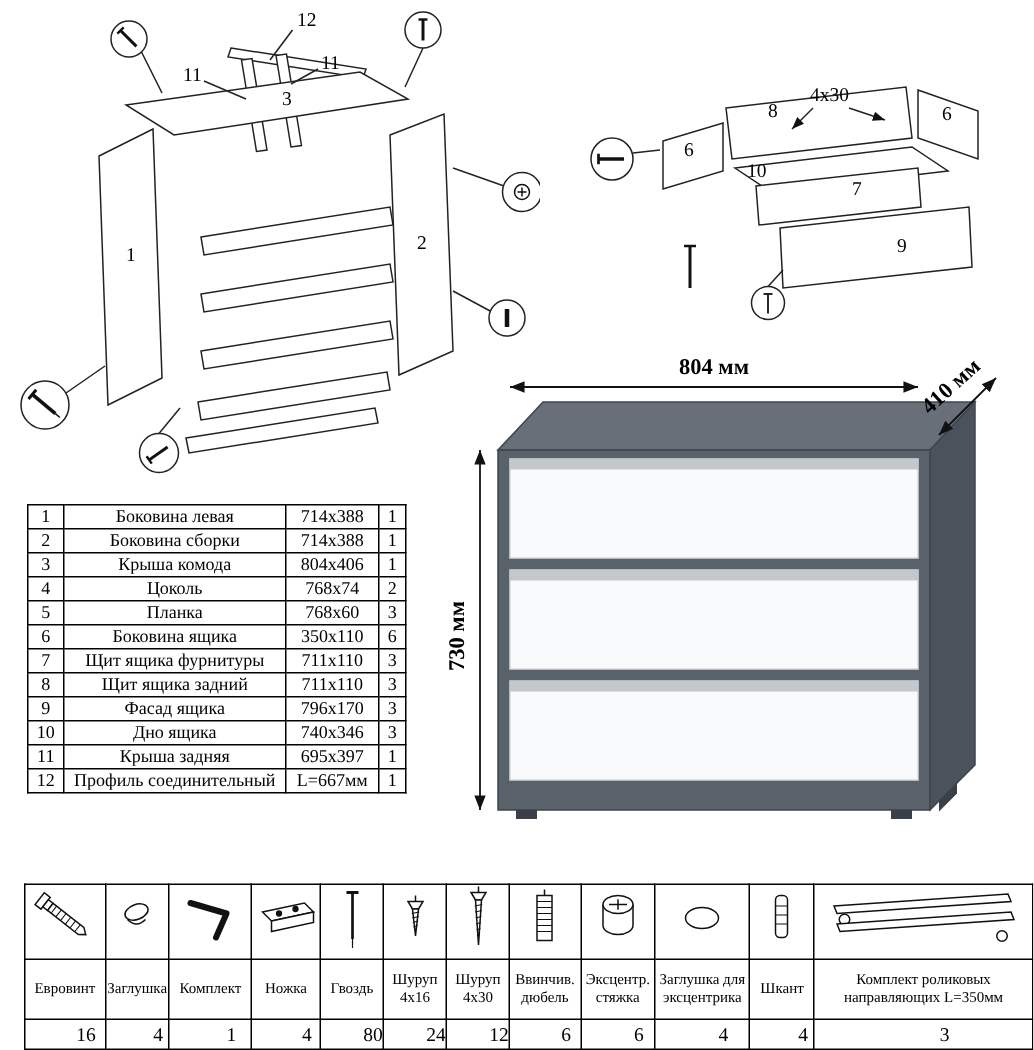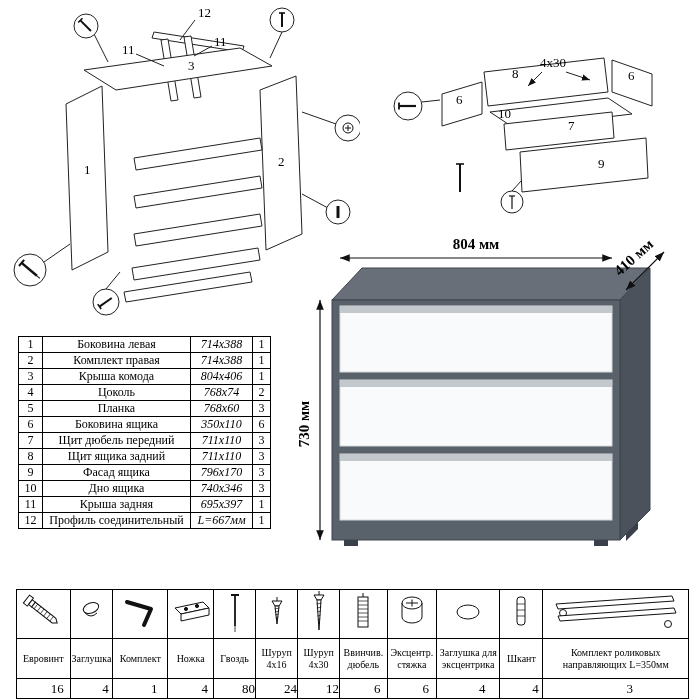--- a/index.html
+++ b/index.html
@@ -11,21 +11,21 @@
   .dg-label text { font-size:13px; }
   .dg-small { font-size:11px; }
   .dim-label { font-size:15px; font-weight:bold; }
 
   
   .parts-table { position:absolute; left:18px; top:336px; border-collapse:collapse; font-size:12px; }
   .parts-table td { border:1px solid #000; height:16px; padding:0 2px; text-align:center;
                     line-height:1.05; white-space:nowrap; }
   .c-num  { width:24px; }
   .c-name { width:148px;margin-top:47px; }
-  .c-size { width:62px;font-style:italic; }
+  .c-size { width:62px; }
   .c-qty  { width:18px; }
 
   
   .hw-title { position:absolute; top:565px; left:0; width:689px; text-align:center; font-size:17px; }
   .hw-table { position:absolute; left:16px; top:589px; border-collapse:collapse; table-layout:fixed; }
   .hw-table td { border:1px solid #000; text-align:center; vertical-align:middle; overflow:hidden; }
   .hw-icon-cell  { height:46px; }
   .hw-label-cell { height:40px; font-size:10px; line-height:1.12; padding:1px; word-wrap:break-word; }
   .hw-qty-cell   { height:20px; font-size:13px;padding-left:28px; }
 </style>
@@ -169,21 +169,21 @@
   <table class="parts-table">
     <tbody>
       <tr>
           <td class="c-num">1</td>
           <td class="c-name">Боковина левая</td>
           <td class="c-size">714x388</td>
           <td class="c-qty">1</td>
         </tr>
       <tr>
           <td class="c-num">2</td>
-          <td class="c-name">Комплект правая</td>
+          <td class="c-name">Боковина сборки</td>
           <td class="c-size">714x388</td>
           <td class="c-qty">1</td>
         </tr>
       <tr>
           <td class="c-num">3</td>
           <td class="c-name">Крыша комода</td>
           <td class="c-size">804x406</td>
           <td class="c-qty">1</td>
         </tr>
       <tr>
@@ -199,21 +199,21 @@
           <td class="c-qty">3</td>
         </tr>
       <tr>
           <td class="c-num">6</td>
           <td class="c-name">Боковина ящика</td>
           <td class="c-size">350x110</td>
           <td class="c-qty">6</td>
         </tr>
       <tr>
           <td class="c-num">7</td>
-          <td class="c-name">Щит дюбель передний</td>
+          <td class="c-name">Щит ящика фурнитуры</td>
           <td class="c-size">711x110</td>
           <td class="c-qty">3</td>
         </tr>
       <tr>
           <td class="c-num">8</td>
           <td class="c-name">Щит ящика задний</td>
           <td class="c-size">711x110</td>
           <td class="c-qty">3</td>
         </tr>
       <tr>

